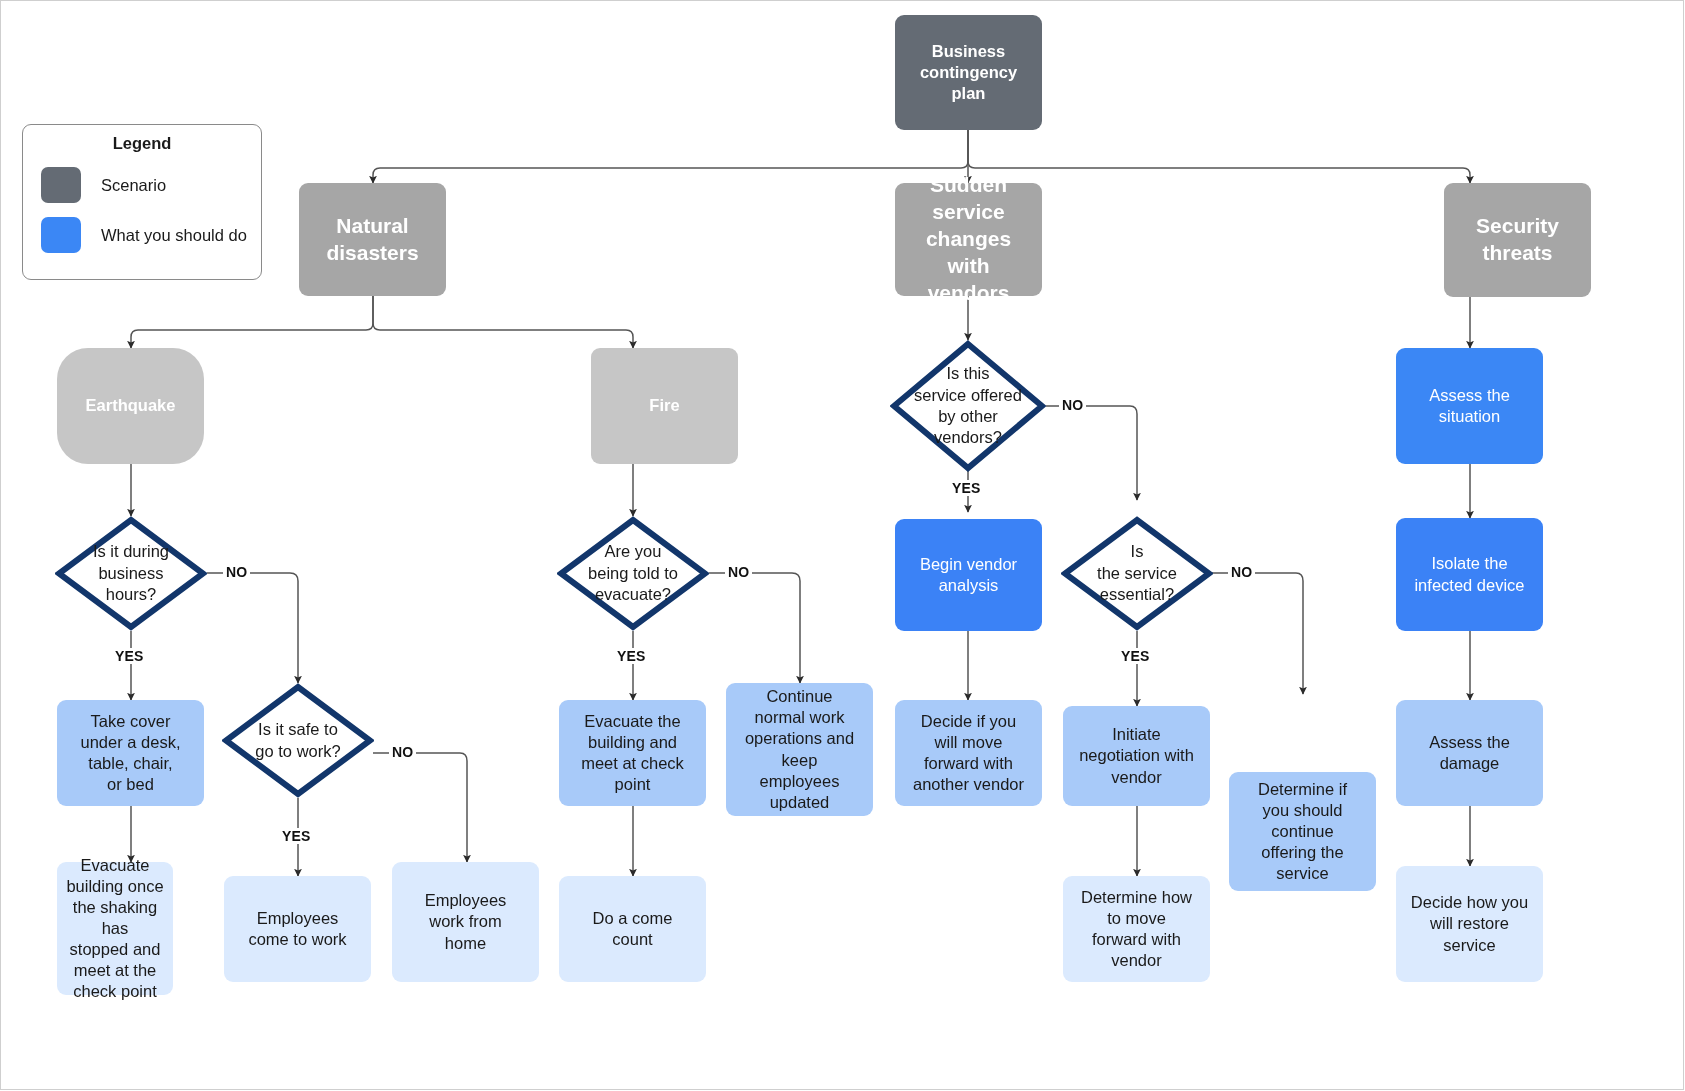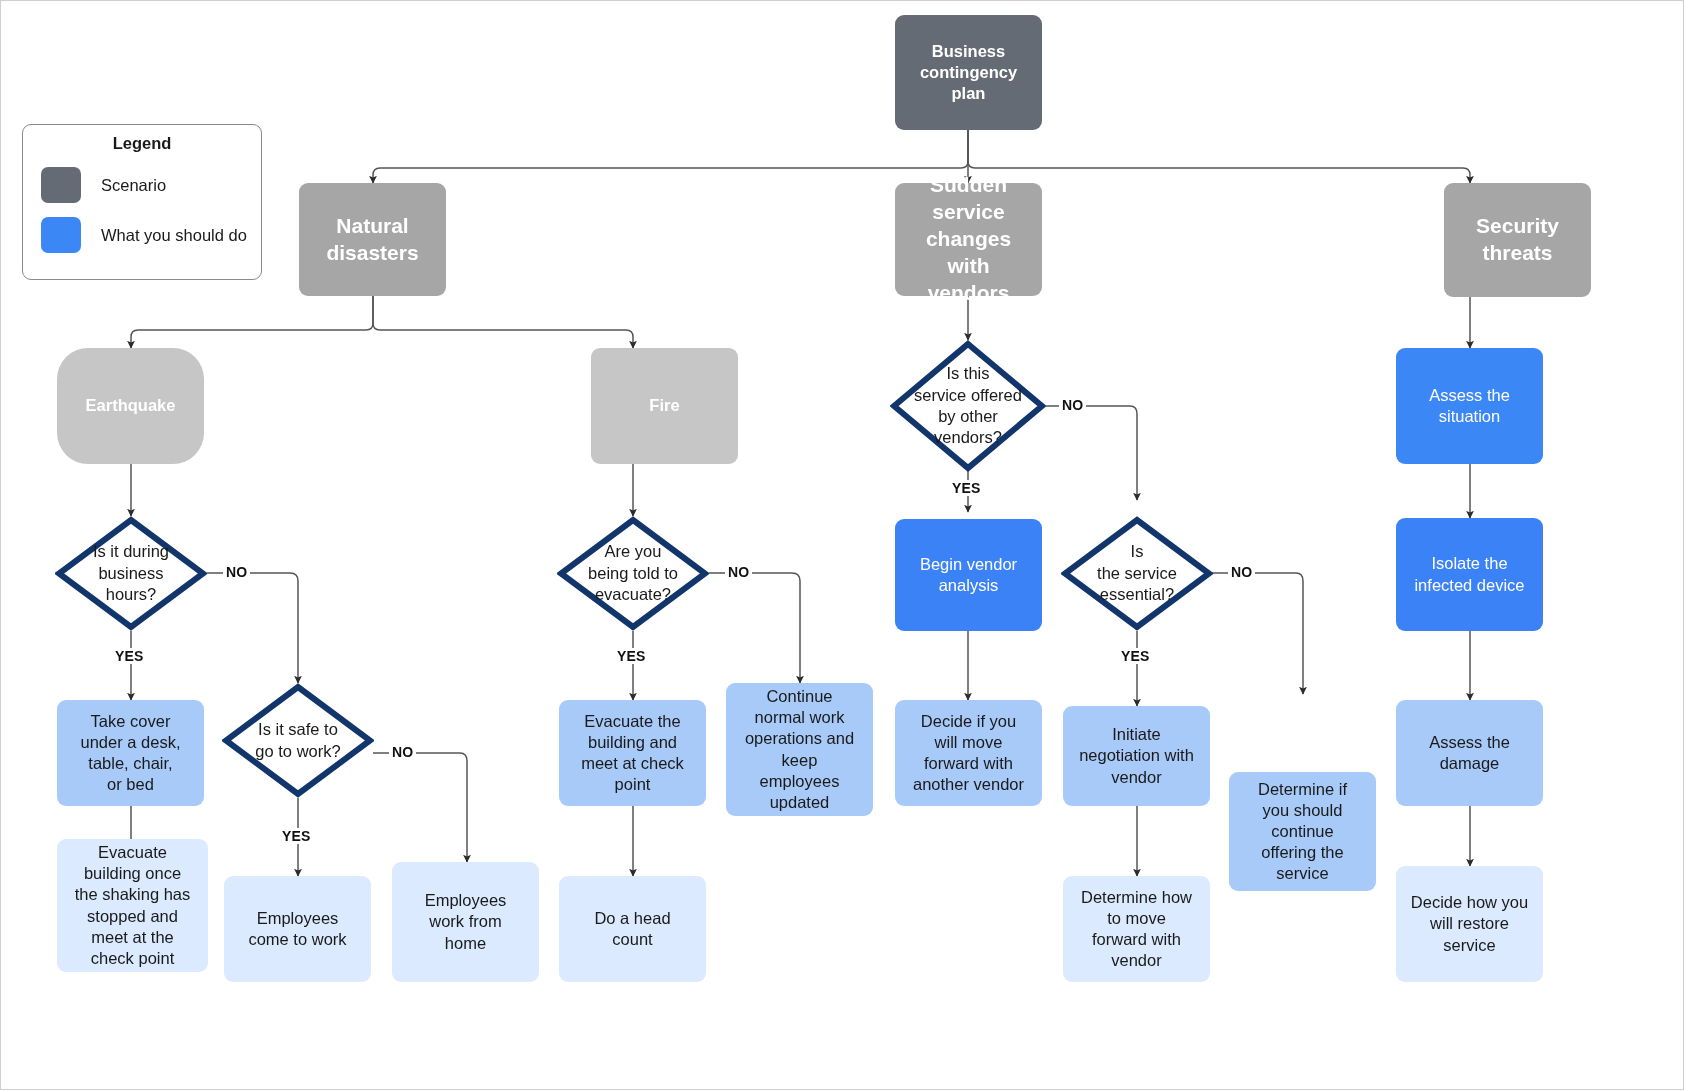--- a/index.html
+++ b/index.html
@@ -267,37 +267,37 @@
     </svg>
     <div class="dtxt">Is
 the service
 essential?</div>
   </div>
 
   <div class="node action" style="left:57px;top:700px;width:147px;height:106px;">Take cover
 under a desk,
 table, chair,
 or bed</div>
-  <div class="node action-lite" style="left:57px;top:839px;width:151px;height:133px;">Evacuate
+  <div class="node action-lite" style="left:57px;top:862px;width:116px;height:133px;">Evacuate
 building once
 the shaking has
 stopped and
 meet at the
 check point</div>
   <div class="node action-lite" style="left:224px;top:876px;width:147px;height:106px;">Employees
 come to work</div>
   <div class="node action-lite" style="left:392px;top:862px;width:147px;height:120px;">Employees
 work from
 home</div>
 
   <div class="node action" style="left:559px;top:700px;width:147px;height:106px;">Evacuate the
 building and
 meet at check
 point</div>
-  <div class="node action-lite" style="left:559px;top:876px;width:147px;height:106px;">Do a head
+  <div class="node action-lite" style="left:559px;top:876px;width:147px;height:106px;">Do a come
 count</div>
   <div class="node action" style="left:726px;top:683px;width:147px;height:133px;">Continue
 normal work
 operations and
 keep
 employees
 updated</div>
 
   <div class="node action-mid" style="left:895px;top:519px;width:147px;height:112px;">Begin vendor
 analysis</div>

